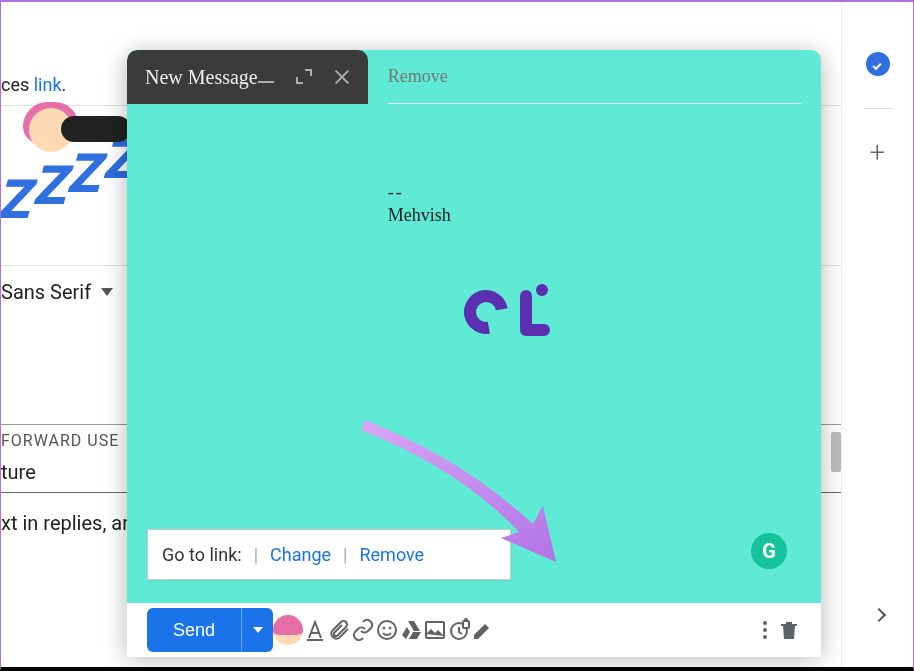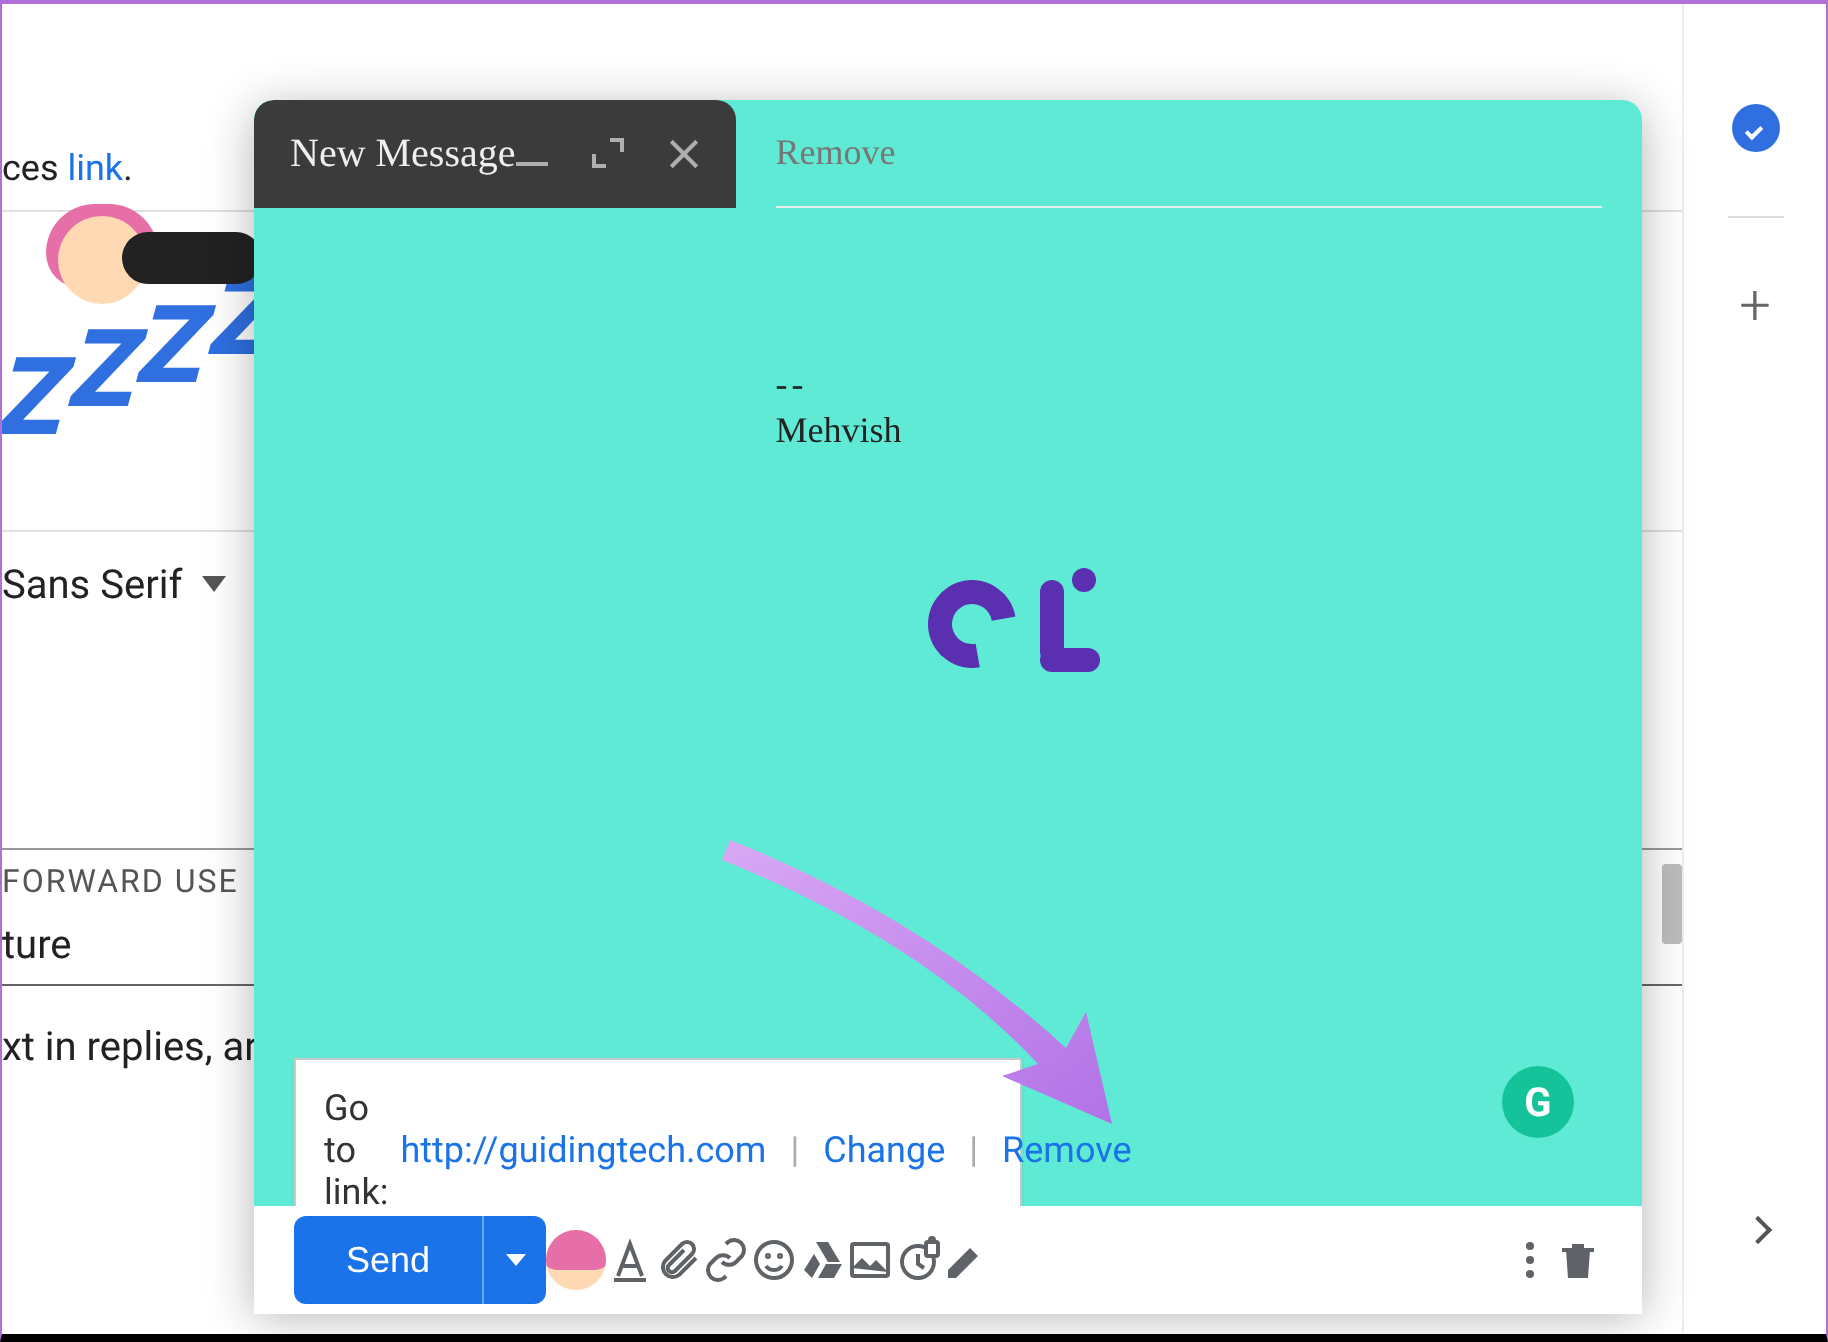--- a/index.html
+++ b/index.html
@@ -194,21 +194,20 @@
           <div class="gt-stem"></div>
           <div class="gt-dot"></div>
           <div class="gt-foot"></div>
       </div>
     </div>
   </div>
 </div>
 
 <div class="link-popup">
   <span>Go to link:</span>
-  <span class="a">http://guidingtech.com</span>
   <span class="sep">|</span>
   <span class="a">Change</span>
   <span class="sep">|</span>
   <span class="a">Remove</span>
 </div>
 
 <div class="grammarly">
     <span>G</span>
   </div>
 

